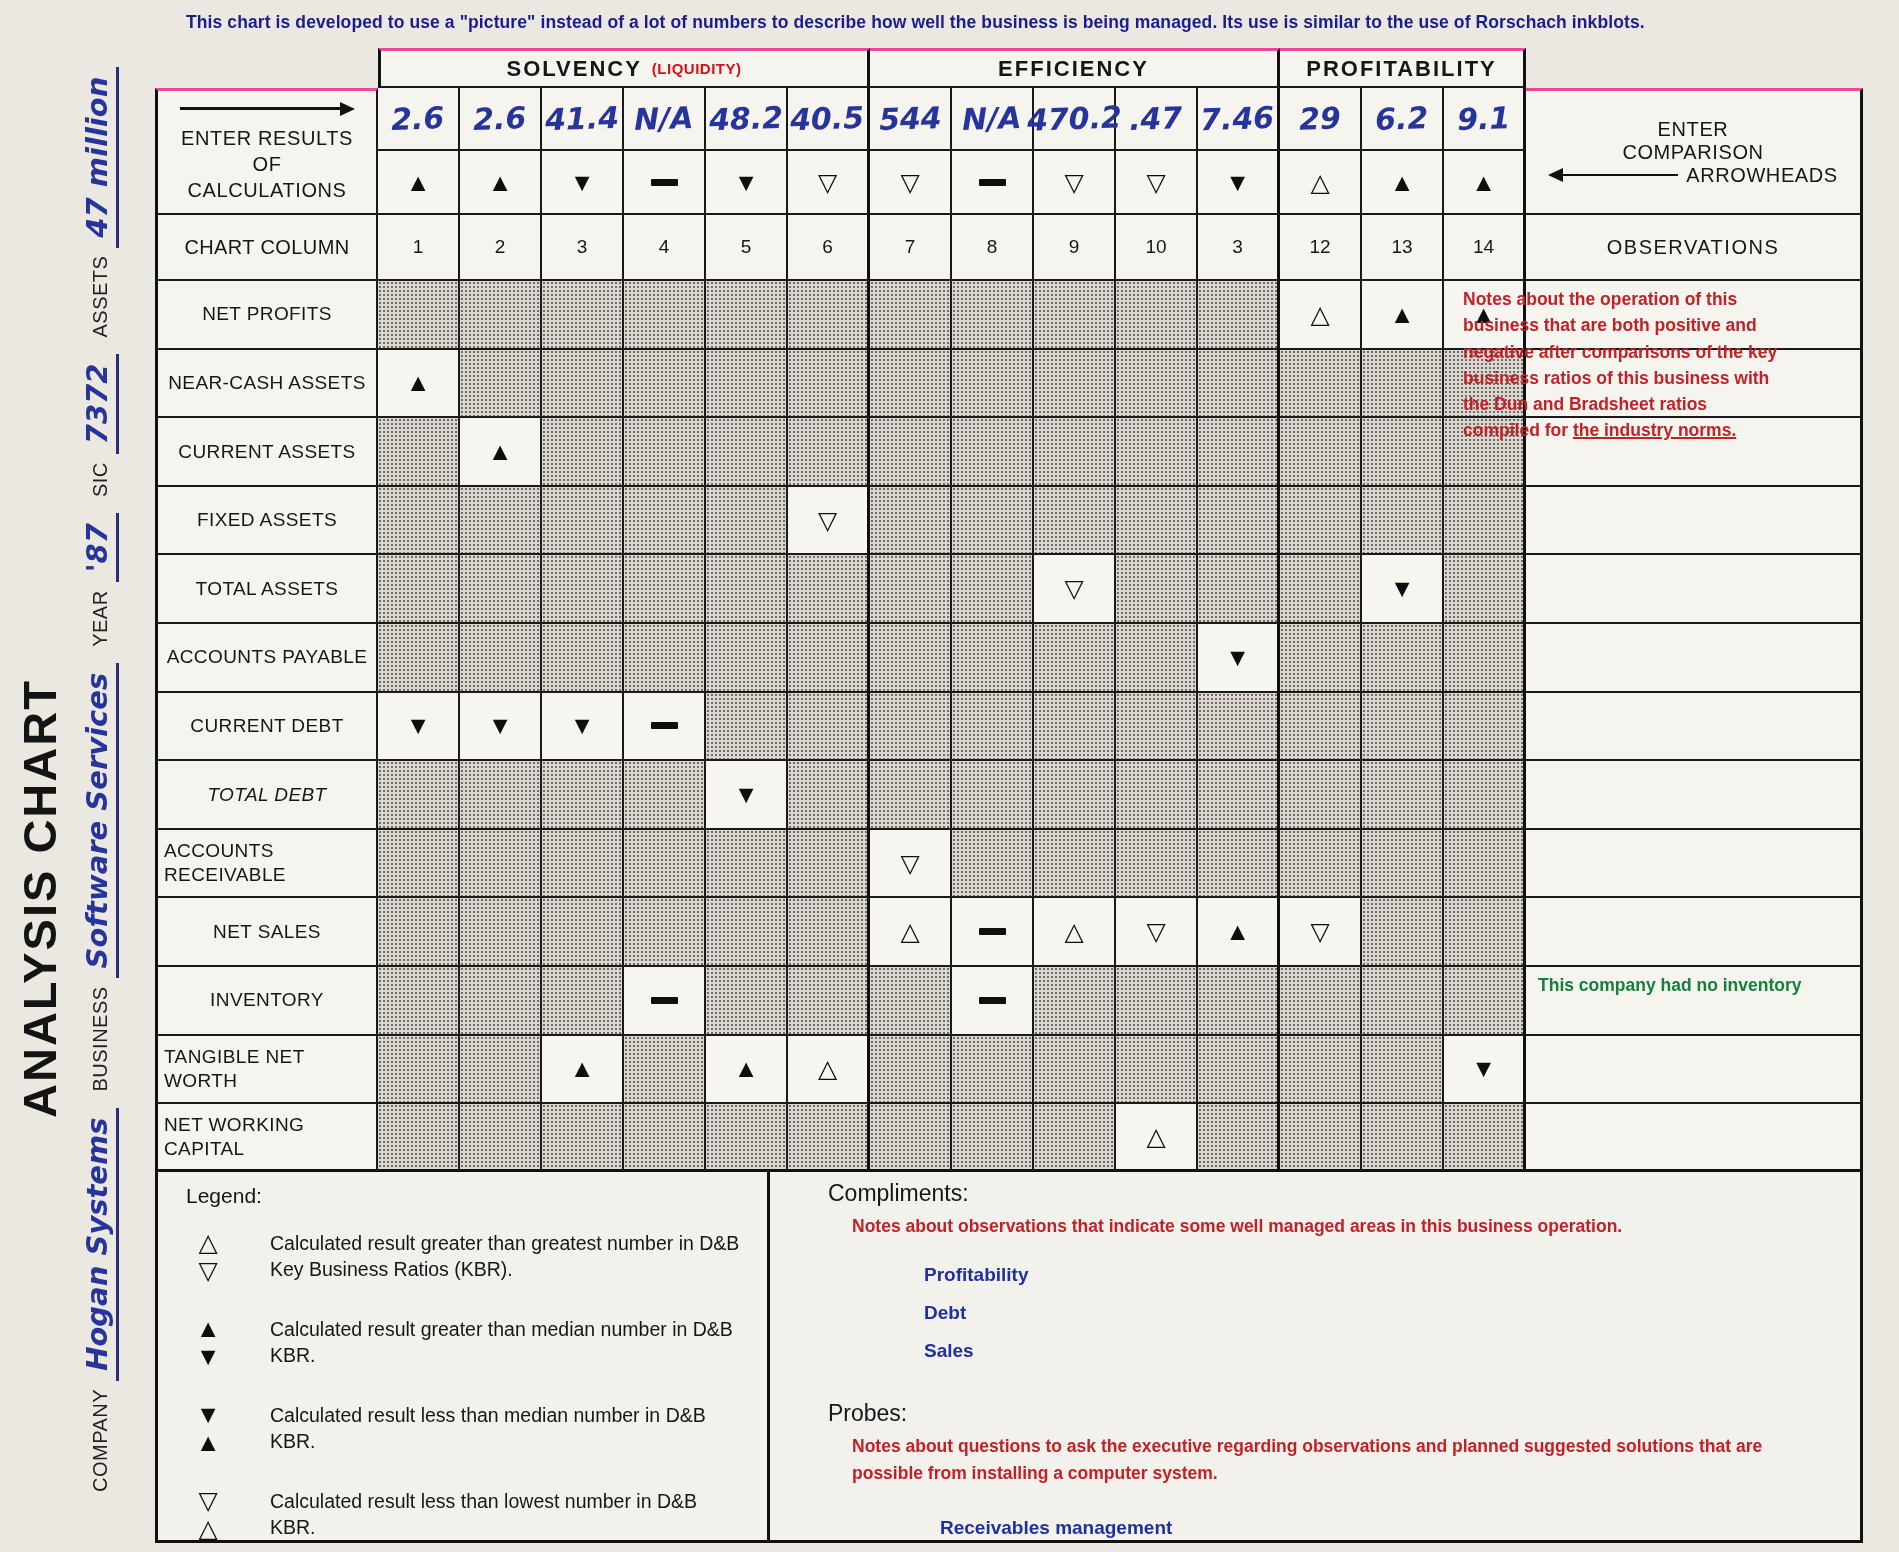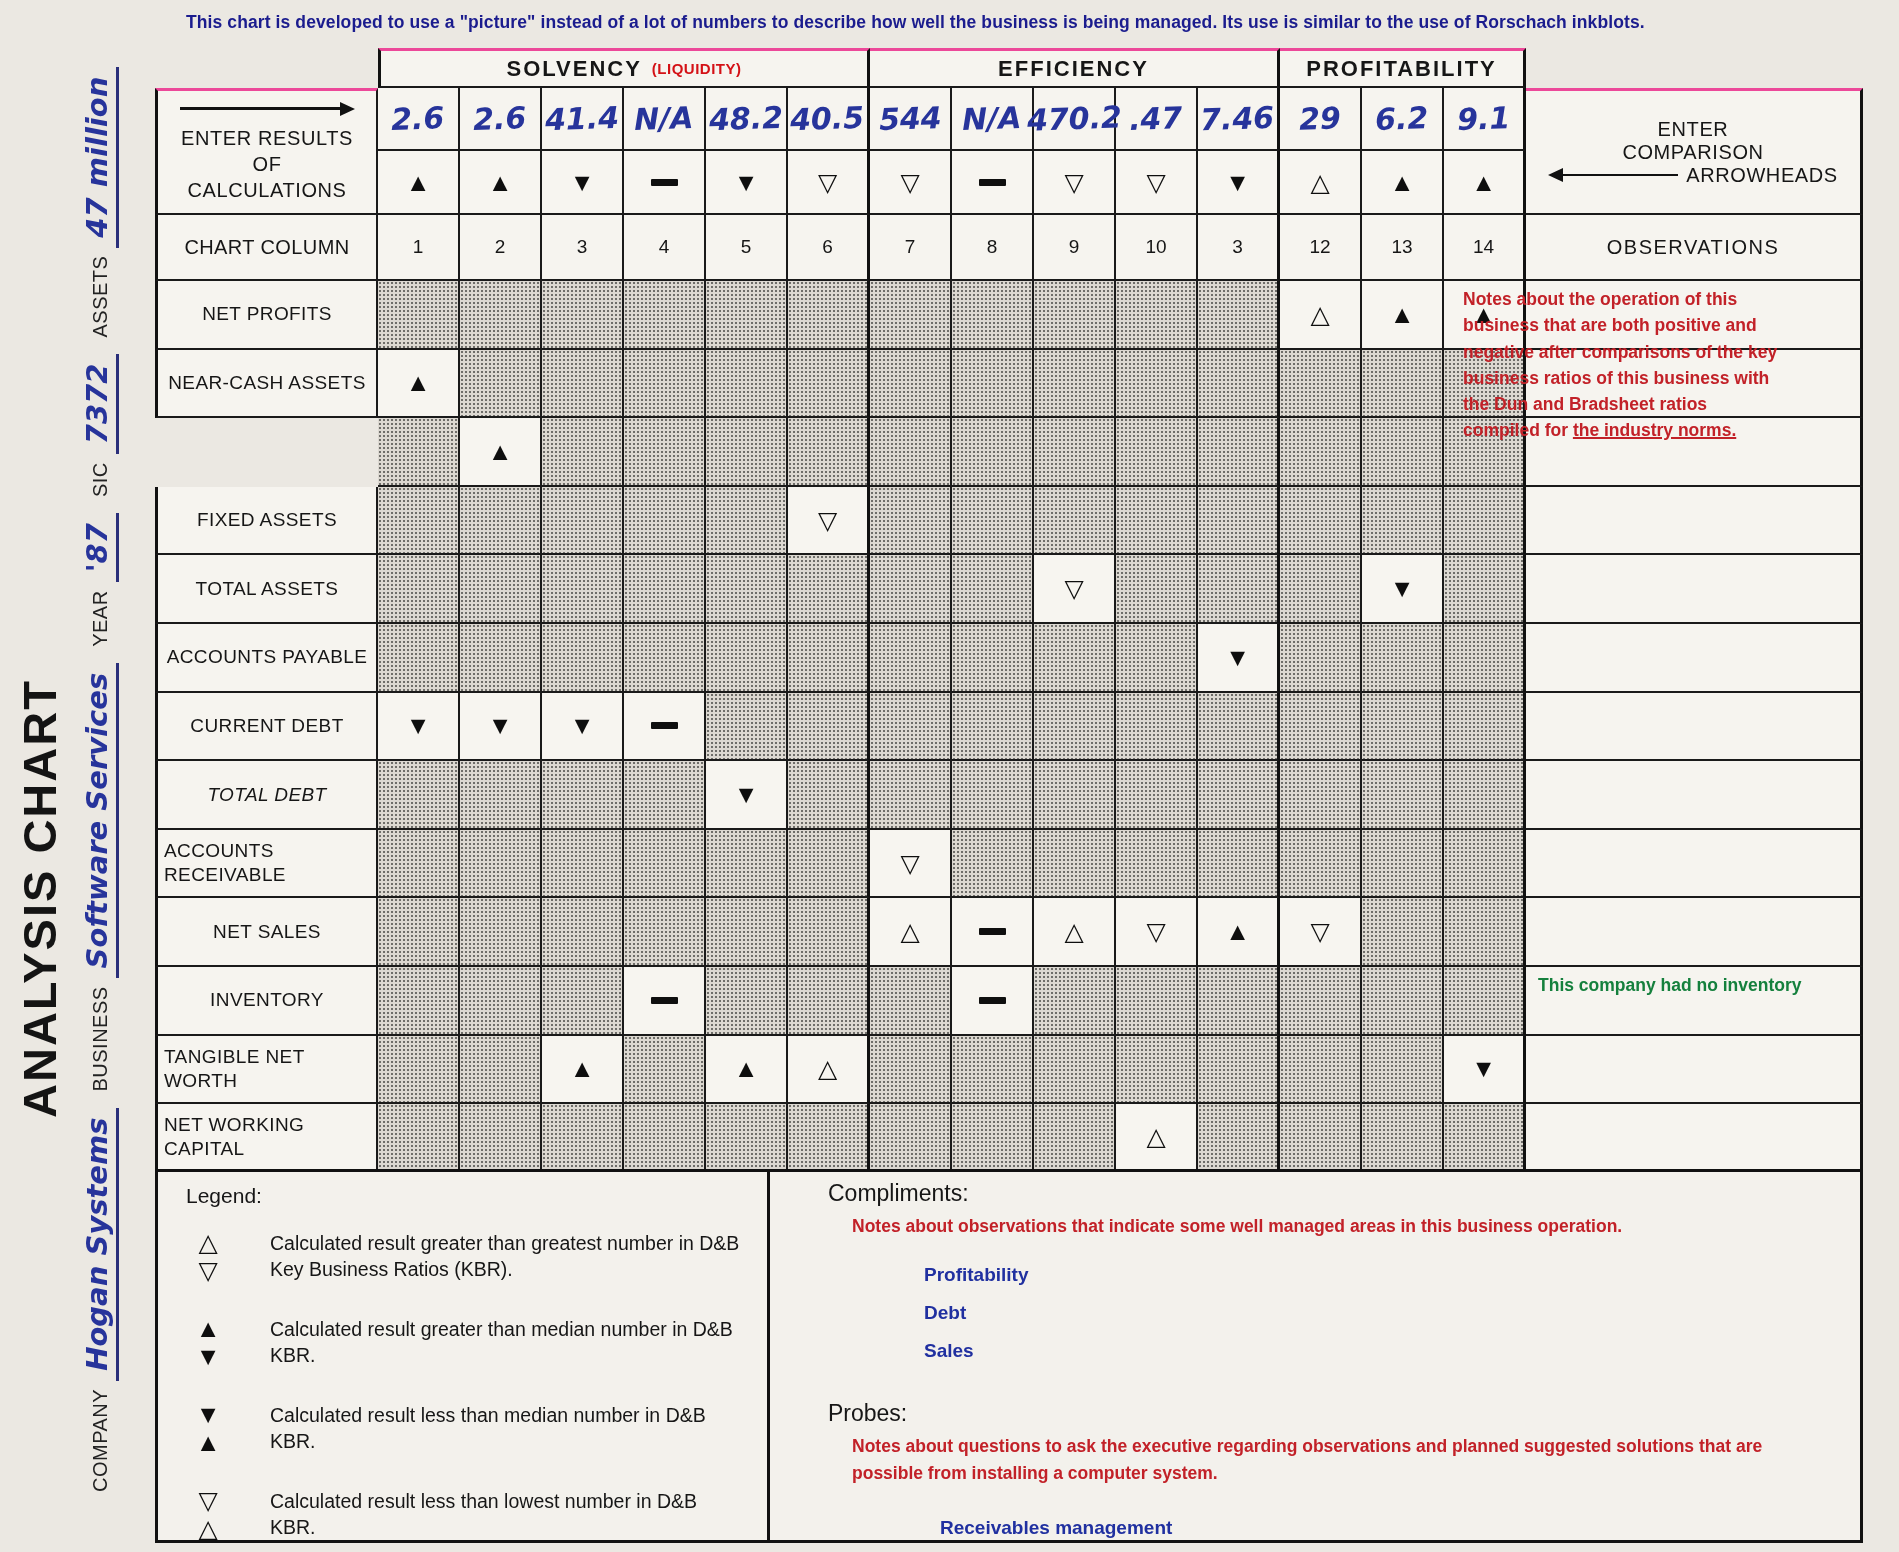--- a/index.html
+++ b/index.html
@@ -302,20 +302,21 @@
     <div class="c shade thickR" style="grid-area: 6 / 7;"></div>
     <div class="c shade" style="grid-area: 6 / 8;"></div>
     <div class="c shade" style="grid-area: 6 / 9;"></div>
     <div class="c shade" style="grid-area: 6 / 10;"></div>
     <div class="c shade" style="grid-area: 6 / 11;"></div>
     <div class="c shade thickR" style="grid-area: 6 / 12;"></div>
     <div class="c shade" style="grid-area: 6 / 13;"></div>
     <div class="c shade" style="grid-area: 6 / 14;"></div>
     <div class="c shade thickR" style="grid-area: 6 / 15;"></div>
     <div class="c obsc thickR" style="grid-area: 6 / 16;"></div>
+    <div class="c rlab thickL" style="grid-area: 7 / 1;">CURRENT ASSETS</div>
     <div class="c shade" style="grid-area: 7 / 2;"></div>
     <div class="c white" style="grid-area: 7 / 3;">
       <span class="tri">▲</span>
     </div>
     <div class="c shade" style="grid-area: 7 / 4;"></div>
     <div class="c shade" style="grid-area: 7 / 5;"></div>
     <div class="c shade" style="grid-area: 7 / 6;"></div>
     <div class="c shade thickR" style="grid-area: 7 / 7;"></div>
     <div class="c shade" style="grid-area: 7 / 8;"></div>
     <div class="c shade" style="grid-area: 7 / 9;"></div>

